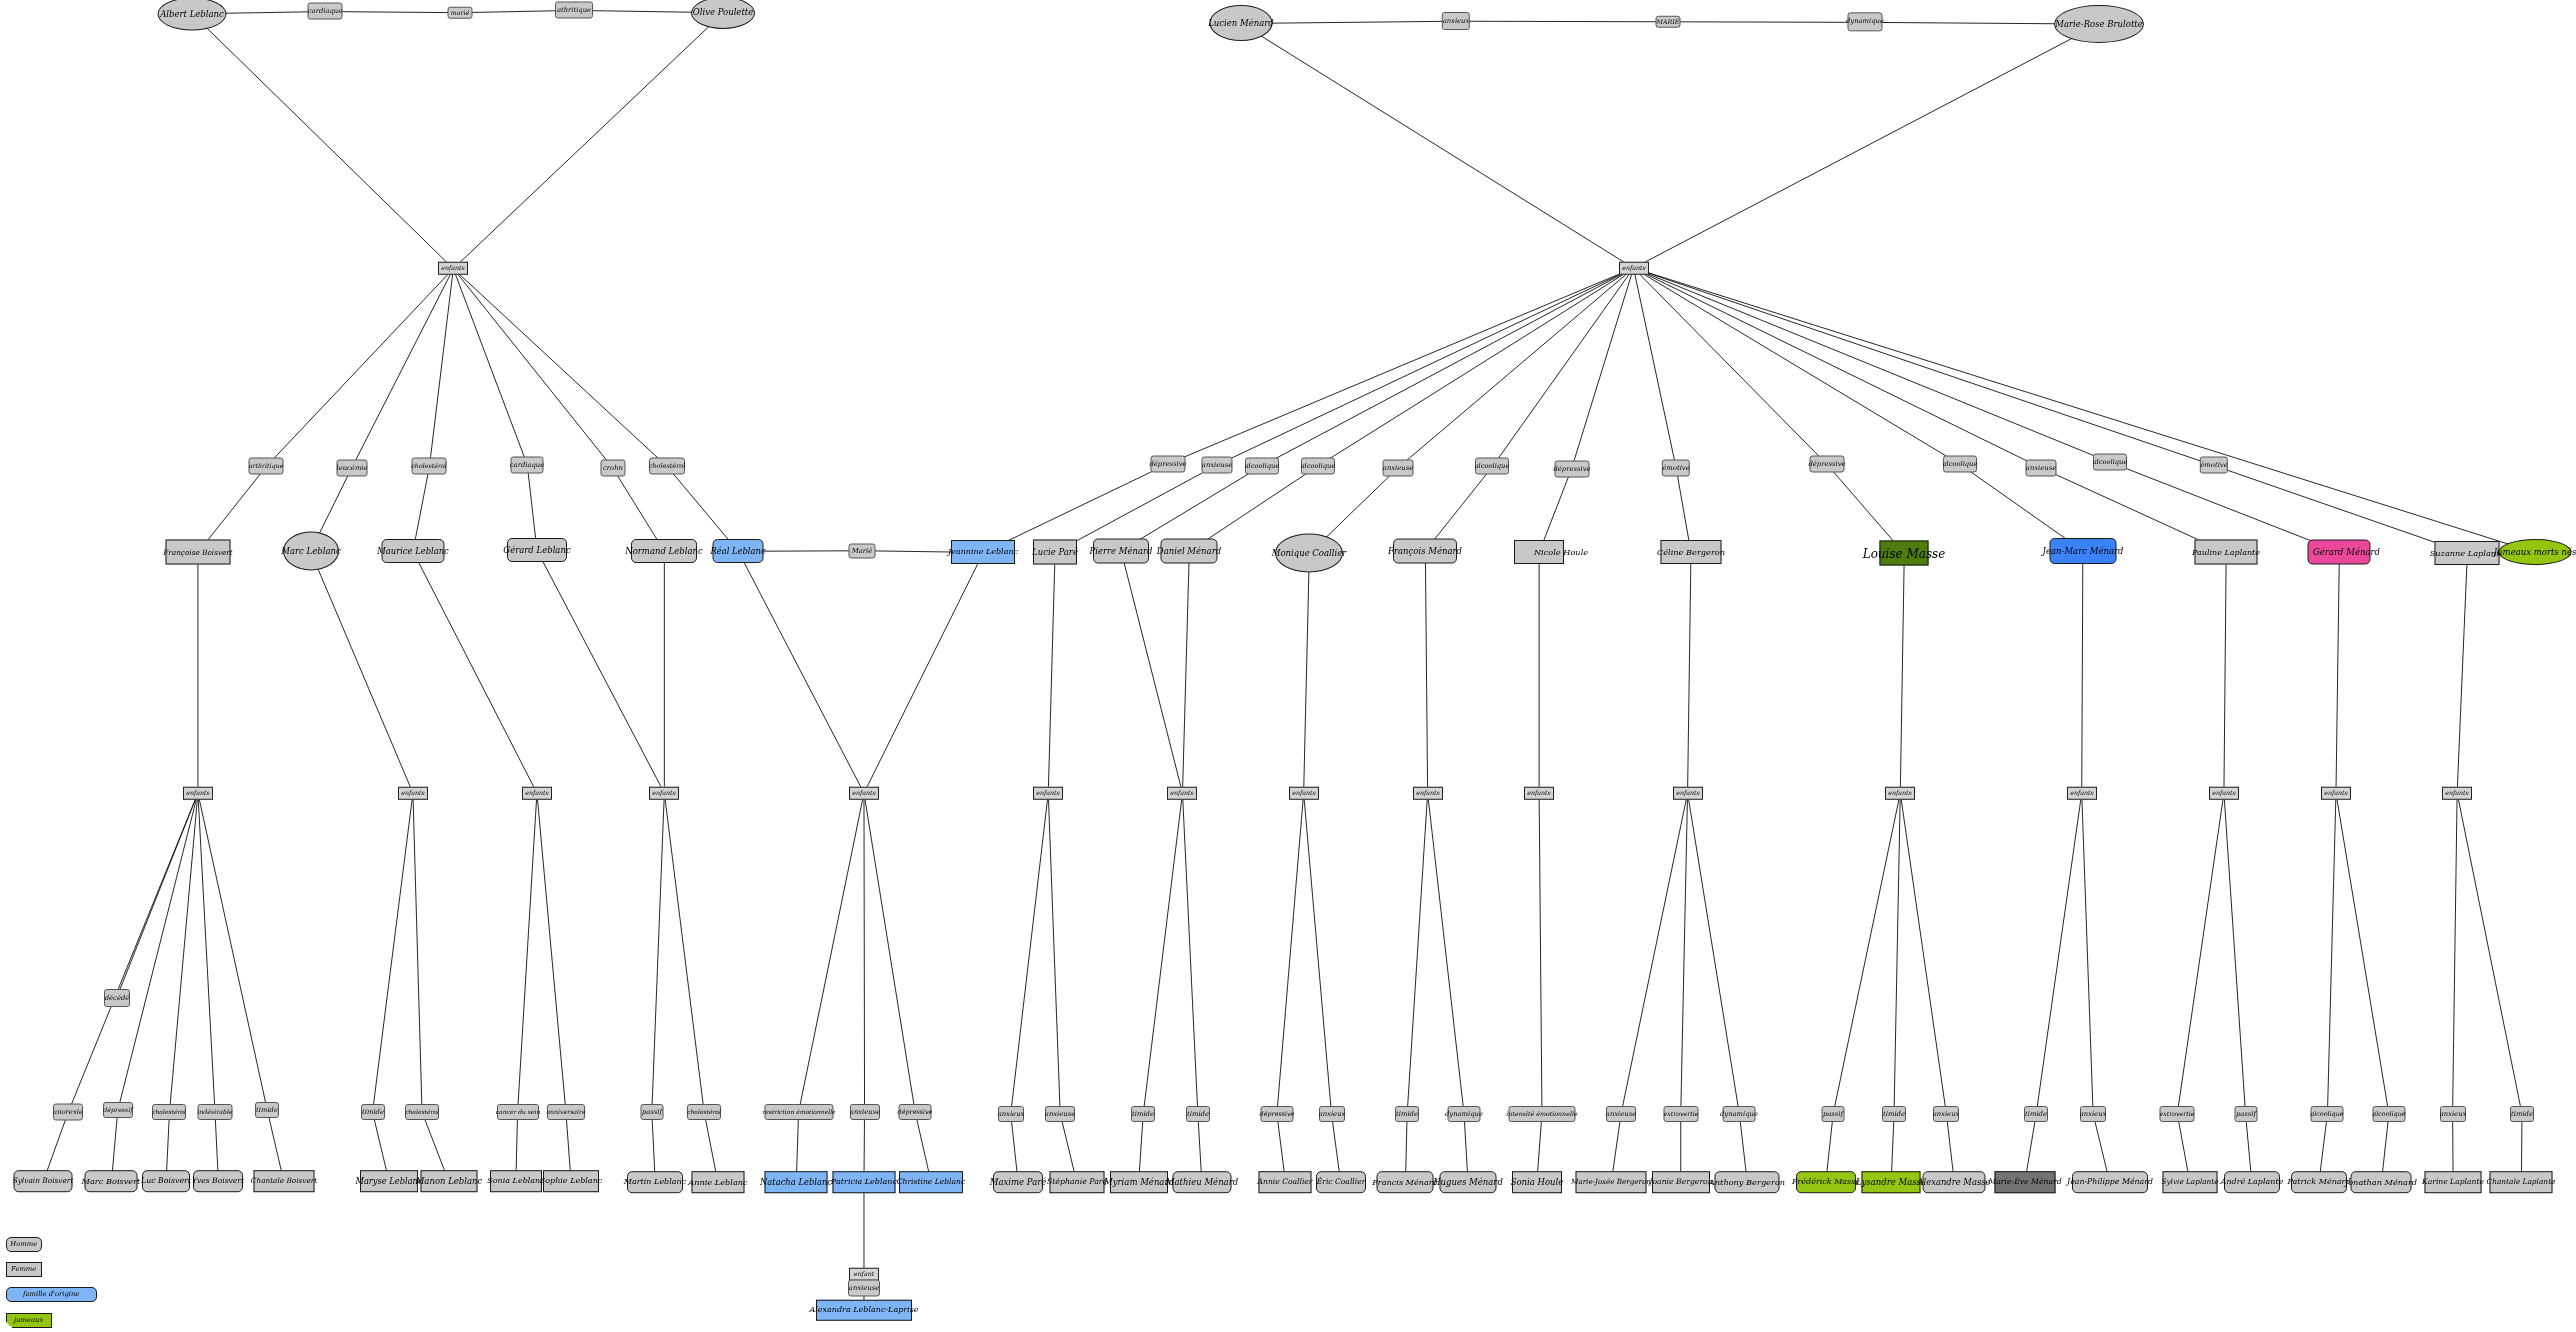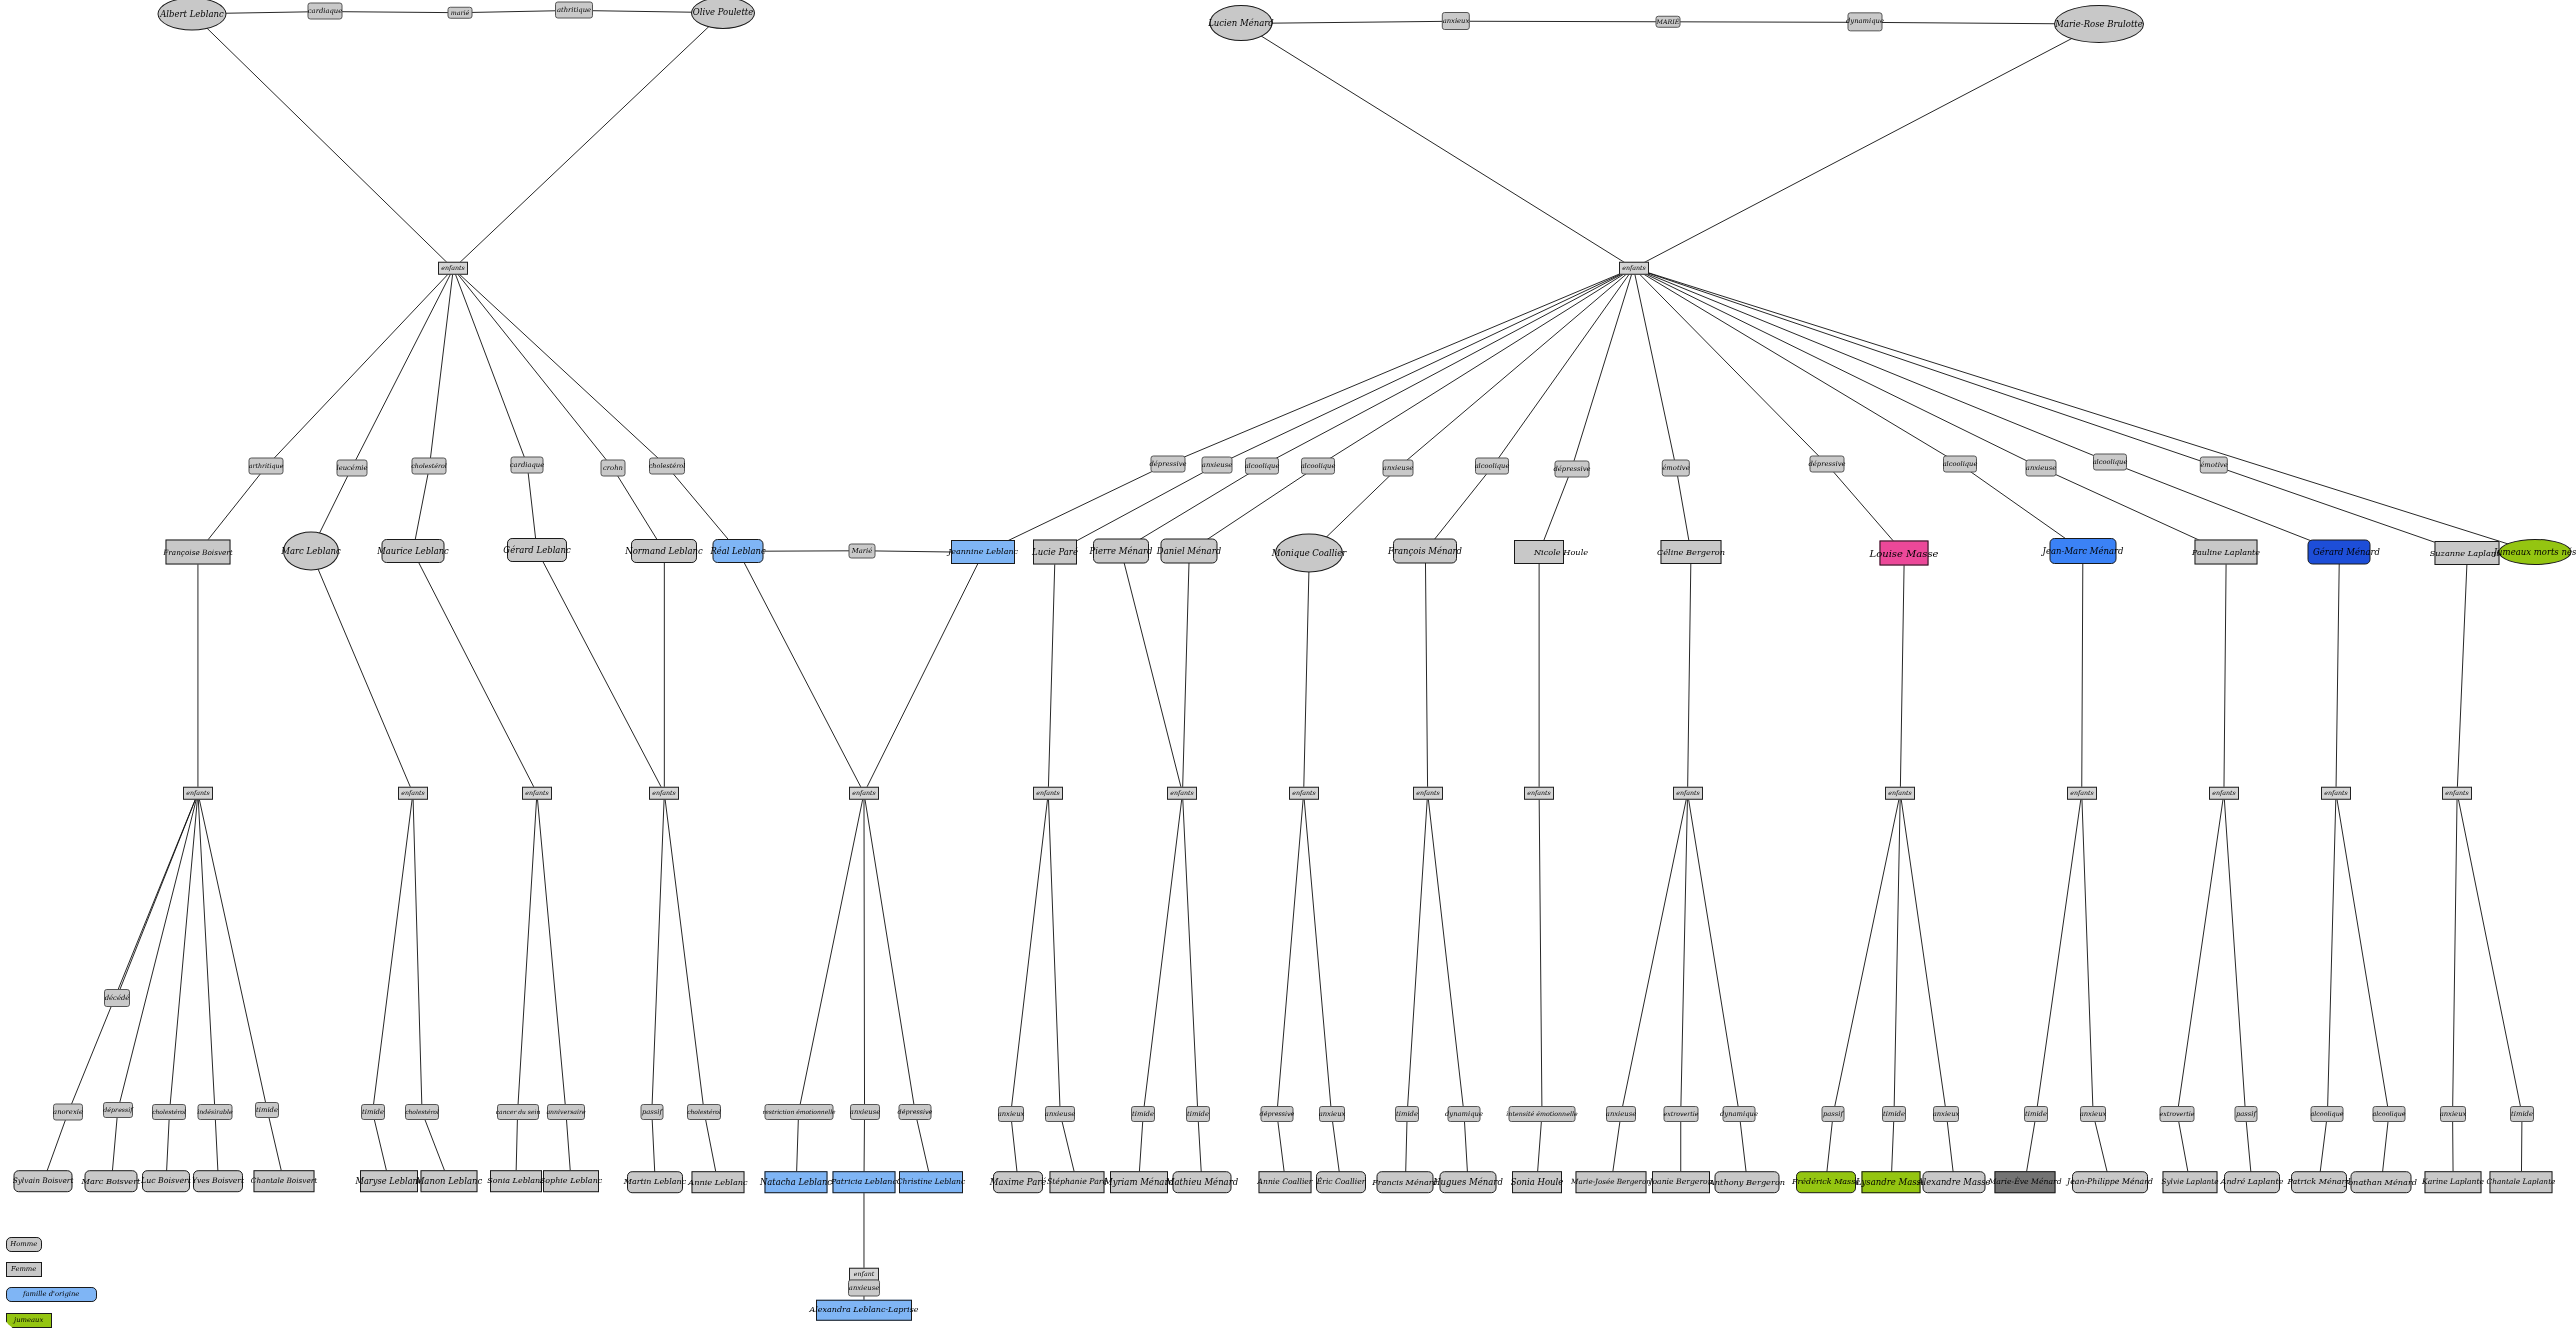--- a/index.html
+++ b/index.html
@@ -195,24 +195,24 @@
       <div class="node n-male" style="left: 664px; top: 551px; width: 66px; height: 24px; background: rgb(200, 200, 200); font-size: 8.5px;">Normand Leblanc</div>
       <div class="node n-male" style="left: 738px; top: 551px; width: 51px; height: 24px; background: rgb(127, 181, 245); font-size: 8.4px;">Réal Leblanc</div>
       <div class="node n-female" style="left: 983px; top: 552px; width: 64px; height: 24px; background: rgb(127, 181, 245); font-size: 8px;">Jeannine Leblanc</div>
       <div class="node n-female" style="left: 1055px; top: 552px; width: 44px; height: 25px; background: rgb(200, 200, 200); font-size: 8.5px;">Lucie Paré</div>
       <div class="node n-male" style="left: 1121px; top: 551px; width: 56px; height: 25px; background: rgb(200, 200, 200); font-size: 8.5px;">Pierre Ménard</div>
       <div class="node n-male" style="left: 1189px; top: 551px; width: 57px; height: 25px; background: rgb(200, 200, 200); font-size: 8.5px;">Daniel Ménard</div>
       <div class="node n-ellipse" style="left: 1309px; top: 553px; width: 68px; height: 39px; background: rgb(200, 200, 200); font-size: 8.5px;">Monique Coallier</div>
       <div class="node n-male" style="left: 1425px; top: 551px; width: 64px; height: 25px; background: rgb(200, 200, 200); font-size: 8.5px;">François Ménard</div>
       <div class="node n-female" style="left: 1539px; top: 552px; width: 50px; height: 24px; background: rgb(200, 200, 200); font-size: 8.2px; padding-left: 44px;">Nicole Houle</div>
       <div class="node n-female" style="left: 1691px; top: 552px; width: 61px; height: 24px; background: rgb(200, 200, 200); font-size: 8.2px;">Céline Bergeron</div>
-      <div class="node n-female" style="left: 1904px; top: 553px; width: 49px; height: 25px; background: #ec4899; font-size: 10px;">Louise Masse</div>
+      <div class="node n-female" style="left: 1904px; top: 553px; width: 49px; height: 25px; background: #4d7c0f; font-size: 12px;">Louise Masse</div>
       <div class="node n-male" style="left: 2083px; top: 551px; width: 67px; height: 26px; background: #3b82f6; font-size: 8.5px;">Jean-Marc Ménard</div>
       <div class="node n-female" style="left: 2226px; top: 552px; width: 63px; height: 25px; background: rgb(200, 200, 200); font-size: 8px;">Pauline Laplante</div>
-      <div class="node n-male" style="left: 2339px; top: 552px; width: 63px; height: 25px; background: #1d4ed8; font-size: 8.5px; padding-left: 15px;">Gérard Ménard</div>
+      <div class="node n-male" style="left: 2339px; top: 552px; width: 63px; height: 25px; background: #ec4899; font-size: 8.5px; padding-left: 15px;">Gérard Ménard</div>
       <div class="node n-female" style="left: 2467px; top: 553px; width: 65px; height: 24px; background: rgb(200, 200, 200); font-size: 8.2px;">Suzanne Laplante</div>
       <div class="node n-ellipse" style="left: 2535px; top: 552px; width: 73px; height: 26px; background: rgb(148, 197, 17); font-size: 8.5px;">Jumeaux morts nés</div>
       <div class="node n-male" style="left: 43px; top: 1181px; width: 59px; height: 21.6px; background: rgb(200, 200, 200); font-size: 7.4px;">Sylvain Boisvert</div>
       <div class="node n-male" style="left: 111px; top: 1181px; width: 53px; height: 21.6px; background: rgb(200, 200, 200); font-size: 8.2px;">Marc Boisvert</div>
       <div class="node n-male" style="left: 166px; top: 1181px; width: 48px; height: 21.6px; background: rgb(200, 200, 200); font-size: 7.8px;">Luc Boisvert</div>
       <div class="node n-male" style="left: 218px; top: 1181px; width: 50px; height: 21.6px; background: rgb(200, 200, 200); font-size: 7.6px;">Yves Boisvert</div>
       <div class="node n-female" style="left: 284px; top: 1181px; width: 61px; height: 21.6px; background: rgb(200, 200, 200); font-size: 7.3px;">Chantale Boisvert</div>
       <div class="node n-female" style="left: 389px; top: 1181px; width: 58px; height: 21.6px; background: rgb(200, 200, 200); font-size: 8.3px;">Maryse Leblanc</div>
       <div class="node n-female" style="left: 449px; top: 1181px; width: 57px; height: 21.6px; background: rgb(200, 200, 200); font-size: 8.5px;">Manon Leblanc</div>
       <div class="node n-female" style="left: 516px; top: 1181px; width: 52px; height: 21.6px; background: rgb(200, 200, 200); font-size: 8px;">Sonia Leblanc</div>

